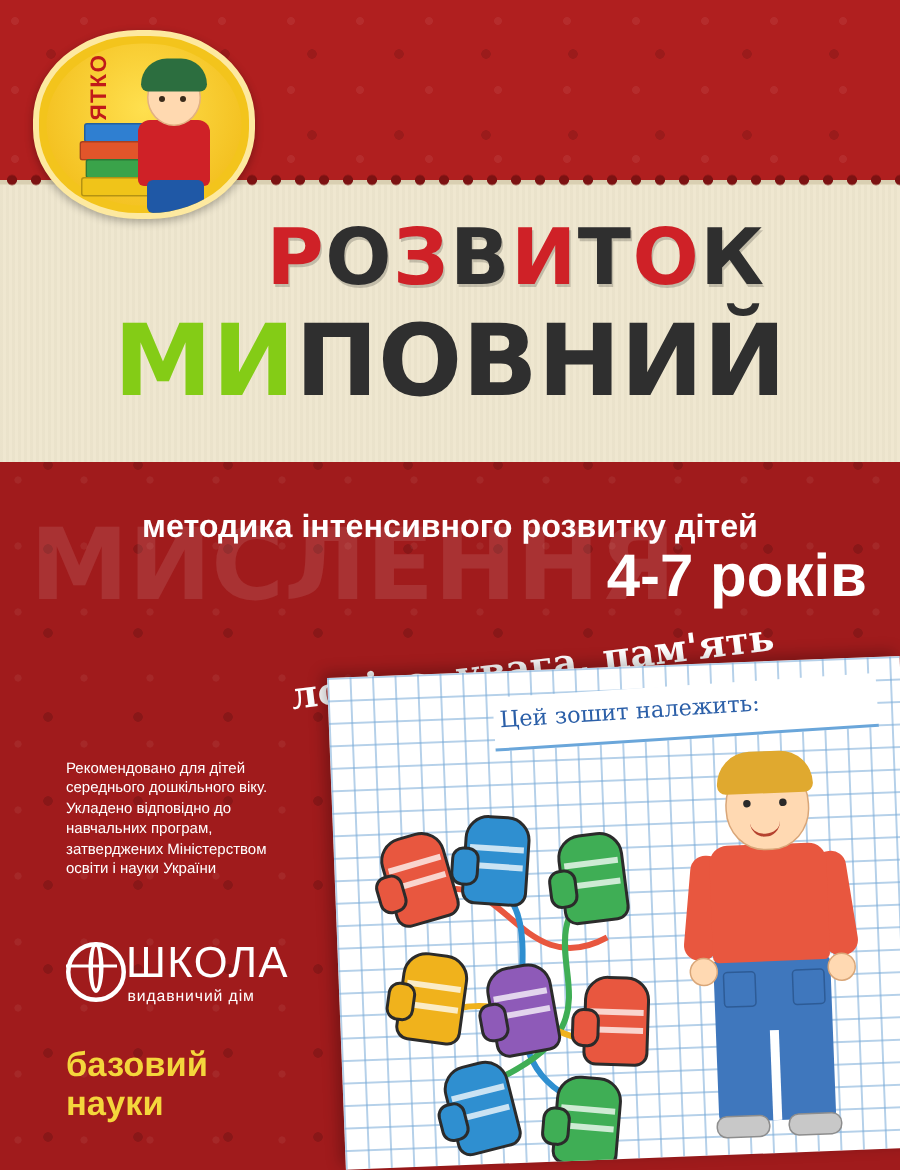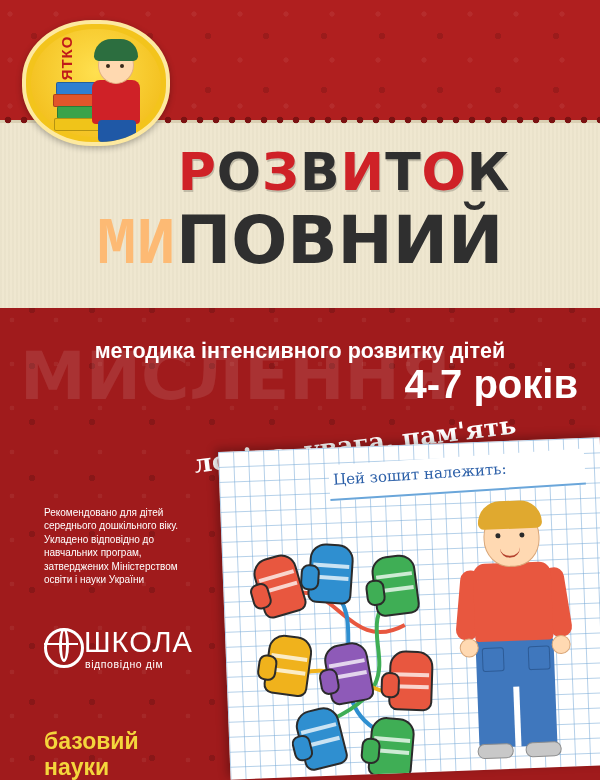--- a/index.html
+++ b/index.html
@@ -108,21 +108,21 @@
     top: 208px;
     width: 600px;
     text-align: center;
     font-size: 66px;
     font-weight: bold;
     letter-spacing: 0px;
     white-space: nowrap;
     line-height: 1;
     font-family: "DejaVu Sans", sans-serif;
   }
-  .t-red { color: #fdba74; font-family: Liberation Mono, monospace; }
+  .t-red { color: #84cc16; }
   .t-dark { color: #2f2f2f; }
 
   
   .ghost-word {
     position: absolute;
     left: 20px;
     top: 338px;
     font-size: 66px;
     font-weight: bold;
     color: rgba(255,255,255,0.10);
@@ -284,21 +284,21 @@
   .pub-sub {
     position: absolute;
     left: 41px; top: 38px;
     font-size: 10.5px; letter-spacing: 0.6px;
     white-space: nowrap;
   }
 
   .level {
     position: absolute;
     left: 44px;
-    top: 728px;
+    top: 696px;
     color: #f4d63c;
     font-size: 23px;
     font-weight: bold;
     line-height: 1.15;
   }
 
   
   .sheet {
     position: absolute;
     left: 218px;
@@ -546,21 +546,21 @@
     <div class="sheet-note">
       <span>Цей зошит належить:</span>
     </div>
   </div>
 
   <div class="recommend">Рекомендовано для дітей середнього дошкільного віку. Укладено відповідно до навчальних програм, затверджених Міністерством освіти і науки України</div>
 
   <div class="publisher">
     <div class="pub-globe"></div>
     <div class="pub-name">ШКОЛА</div>
-    <div class="pub-sub">відповідно дім</div>
+    <div class="pub-sub">видавничий дім</div>
   </div>
 
   <div class="level">
     <div>базовий</div>
     <div>науки</div>
   </div>
 
 </div>
 
 </body></html>

